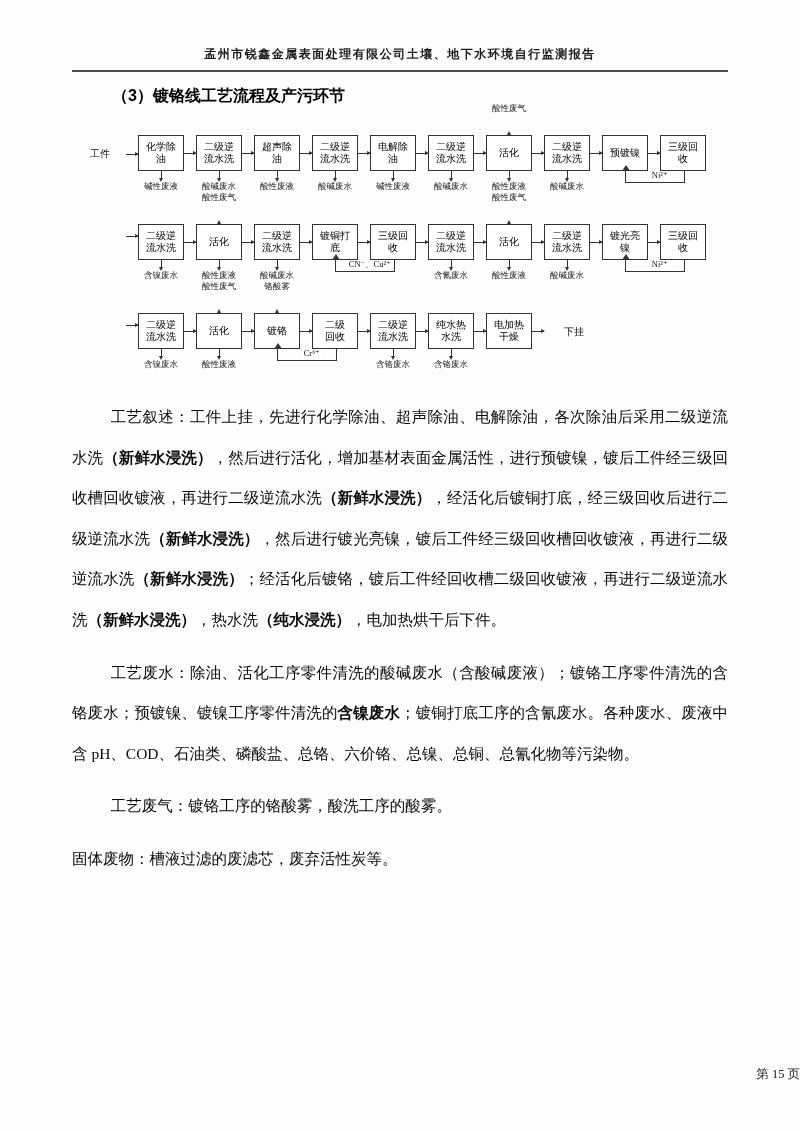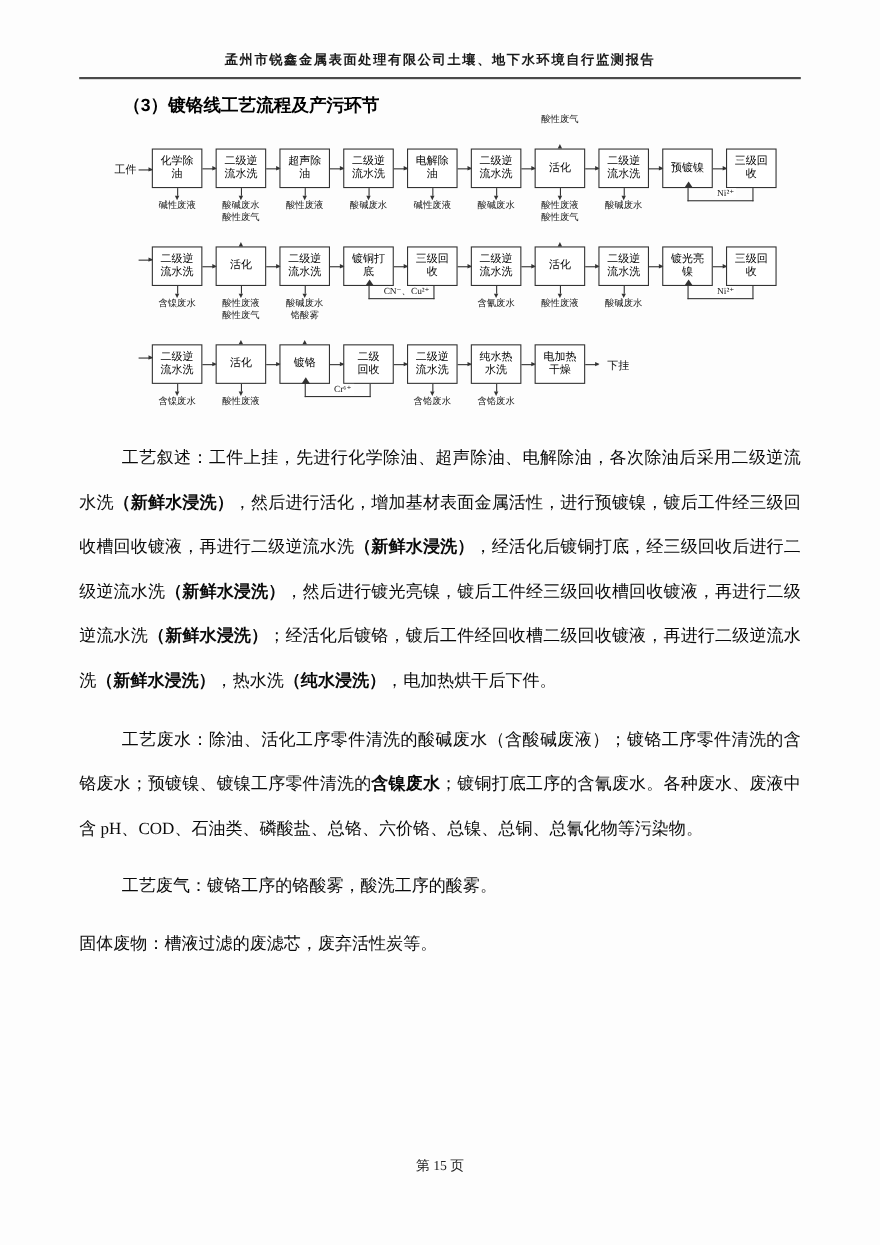--- a/index.html
+++ b/index.html
@@ -10,21 +10,21 @@
   .hdr{ text-align:center;font-size:12px;font-weight:bold;letter-spacing:1.5px;
         font-family:"Liberation Sans","DejaVu Sans",sans-serif;color:#1a1a1a;}
   .hdr-rule{border:none;border-top:2px solid #4a4a4a;margin:7px 0 14px 0;}
   
   .heading{font-size:16px;font-weight:bold;margin:2px 0 10px 40px;
            font-family:"Liberation Sans","DejaVu Sans",sans-serif;color:#000;}
   
   .diagram{margin:4px 0 14px 24px;font-family:"Liberation Serif","DejaVu Serif",serif;}
   .row{position:relative;display:flex;align-items:flex-start;margin-bottom:1px;}
   .lead{display:flex;align-items:center;width:42px;margin-top:30px;justify-content:flex-end;}
-  .lead .lbl{font-size:10px;margin-right:2px;white-space:nowrap;}
+  .lead .lbl{font-size:10px;margin-right:16px;white-space:nowrap;}
   .node{width:46px;display:flex;flex-direction:column;align-items:center;flex:0 0 46px;}
   .above{height:18px;display:flex;flex-direction:column;justify-content:flex-end;align-items:center;gap:20px;}
   .below{height:34px;display:flex;flex-direction:column;align-items:center;}
   .box{box-sizing:border-box;width:46px;height:36px;border:1px solid #333;background:#fff;
        display:flex;align-items:center;justify-content:center;text-align:center;
        font-size:10px;line-height:1.25;white-space:pre-line;color:#000;}
   .conn{flex:0 0 12px;width:12px;height:1px;background:#333;margin-top:36px;position:relative;}
   .conn::after{content:"";position:absolute;right:-1px;top:-2px;width:0;height:0;
        border-left:4px solid #333;border-top:2.5px solid transparent;border-bottom:2.5px solid transparent;}
   .lead .conn{margin-top:0;}
@@ -34,27 +34,27 @@
   .darr{display:block;width:1px;height:7px;background:#333;position:relative;margin-bottom:4px;}
   .darr::after{content:"";position:absolute;bottom:-4px;left:-2px;width:0;height:0;
        border-left:2.5px solid transparent;border-right:2.5px solid transparent;border-top:4px solid #333;}
   .albl,.blbl{font-size:8.5px;line-height:1.15;white-space:nowrap;color:#1a1a1a;}
   .loop{position:absolute;top:54px;height:11px;
         border-left:1px solid #333;border-right:1px solid #333;border-bottom:1px solid #333;}
   .loop::before{content:"";position:absolute;left:-4.5px;top:-6px;width:0;height:0;
         border-left:4px solid transparent;border-right:4px solid transparent;border-bottom:6px solid #333;}
   .looplbl{position:absolute;left:58%;top:0px;transform:translateX(-50%);
         background:#fff;padding:0 2px;font-size:8.5px;line-height:1.1;white-space:nowrap;text-align:right;}
-  .tail{margin-top:30px;font-size:10px;white-space:nowrap;margin-left:8px;}
+  .tail{margin-top:30px;font-size:10px;white-space:nowrap;margin-left:20px;}
   
   .body-text p{margin:0 0 12px 0;font-size:15.5px;line-height:2.62;text-align:justify;color:#0a0a0a;}
   .indent{text-indent:2.5em;}
   .b{font-weight:bold;}
   
-  .footer{position:absolute;bottom:63px;left:0;right:0;text-align:center;font-size:12.5px;color:#222;}
+  .footer{position:absolute;bottom:49px;left:0;right:0;text-align:right;font-size:12.5px;color:#222;}
 </style>
 </head>
 <body>
 
 <div class="hdr">孟州市锐鑫金属表面处理有限公司土壤、地下水环境自行监测报告</div>
 <hr class="hdr-rule">
 
 <div class="heading">（3）镀铬线工艺流程及产污环节</div>
 
 <div class="diagram">

